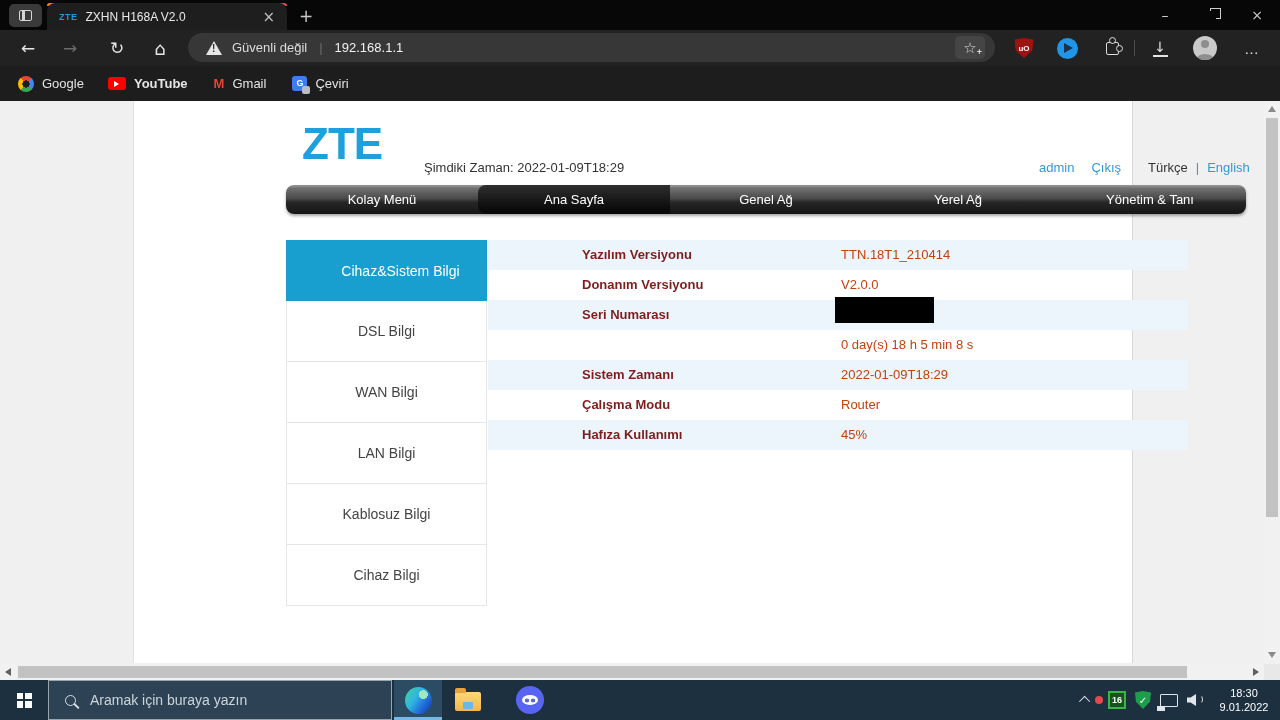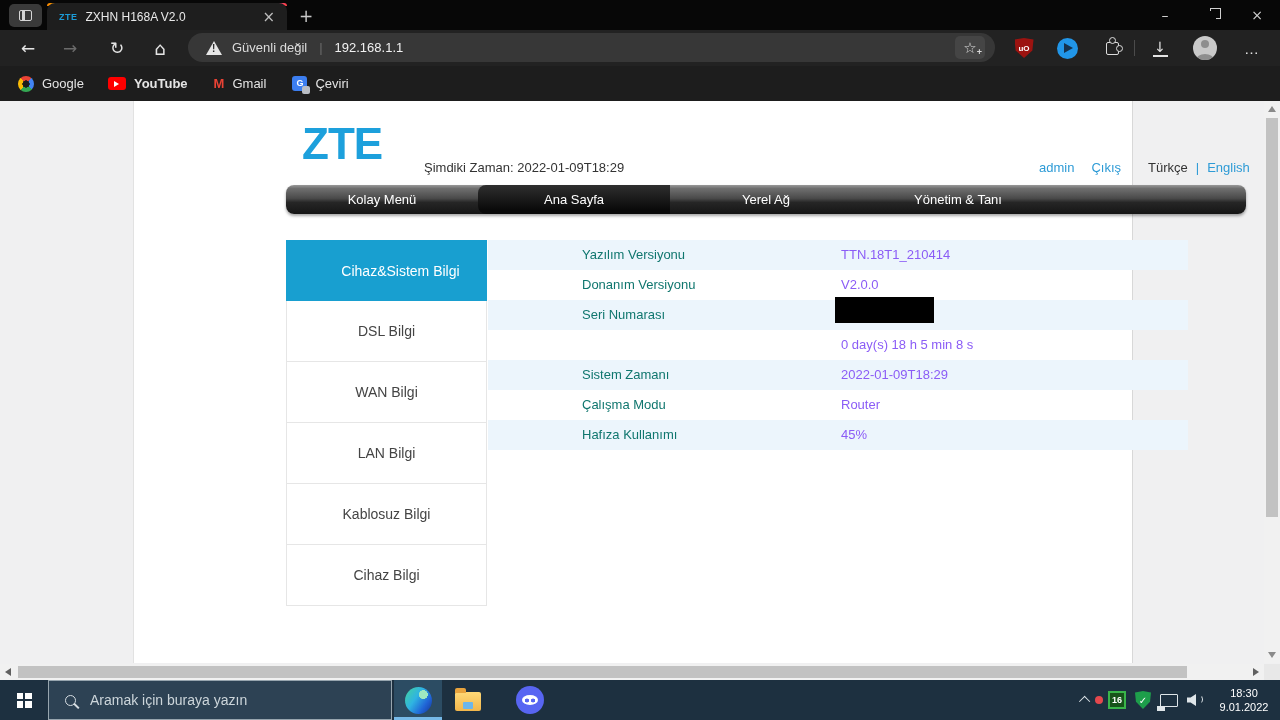--- a/index.html
+++ b/index.html
@@ -102,22 +102,22 @@
 
   #sidebar { left:152px; top:139px; width:201px; }
   .side-item { width:201px; height:61px; background:#fff; border:1px solid #e6e6e6; border-top:none;
     display:flex; align-items:center; justify-content:center; color:#444; font-size:14px; }
   .side-item:first-child { border-top:1px solid #e6e6e6; }
   .side-item.active { background:#189fd0; color:#fff; border-color:#189fd0;padding-left:28px; }
 
   #info-table { left:354px; top:139px; width:700px; }
   .info-row { position:relative; width:700px; height:30px; }
   .info-row.alt { background:#ecf5fc; }
-  .info-label { position:absolute; left:94px; top:0; height:30px; line-height:30px; font-size:13px; font-weight:normal; color:#0f766e; }
-  .info-value { position:absolute; left:353px; top:0; height:30px; line-height:30px; font-size:13px; color:#8b5cf6; }
+  .info-label { position:absolute; left:94px; top:0; height:30px; line-height:30px; font-size:13px; font-weight:bold; color:#7f1d1d; }
+  .info-value { position:absolute; left:353px; top:0; height:30px; line-height:30px; font-size:13px; color:#c2410c; }
   #redact-box { position:absolute; left:347px; top:-3px; width:99px; height:26px; background:#000; }
 
   
   #vscroll { right:0; top:0; width:16px; height:562px; background:#f1f1f1; }
   #vthumb { position:absolute; left:2px; top:17px; width:12px; height:399px; background:#c2c2c2; }
   .sb-arrow { position:absolute; width:0; height:0; }
   #v-up { left:4px; top:5px; border-left:4px solid transparent; border-right:4px solid transparent; border-bottom:6px solid #8a8a8a; }
   #v-down { left:4px; bottom:5px; border-left:4px solid transparent; border-right:4px solid transparent; border-top:6px solid #8a8a8a; }
   #hscroll { left:0; top:563px; width:1264px; height:16px; background:#f1f1f1; }
   #hthumb { position:absolute; left:18px; top:2px; width:1169px; height:12px; background:#c2c2c2; }
@@ -248,20 +248,21 @@
         <span class="lnk s1">admin</span>
         <span class="lnk s2">Çıkış</span>
         <span class="lang-cur">Türkçe</span>
         <span class="sep">|</span>
         <span class="lnk">English</span>
       </div>
 
       <div id="navbar" class="abs">
         <div class="nav-item">Kolay Menü</div>
         <div class="nav-item active">Ana Sayfa</div>
+        <div class="nav-item">Genel Ağ</div>
         <div class="nav-item">Yerel Ağ</div>
         <div class="nav-item">Yönetim &amp; Tanı</div>
       </div>
 
       <div id="sidebar" class="abs">
         <div class="side-item active">Cihaz&amp;Sistem Bilgi</div>
         <div class="side-item">DSL Bilgi</div>
         <div class="side-item">WAN Bilgi</div>
         <div class="side-item">LAN Bilgi</div>
         <div class="side-item">Kablosuz Bilgi</div>

